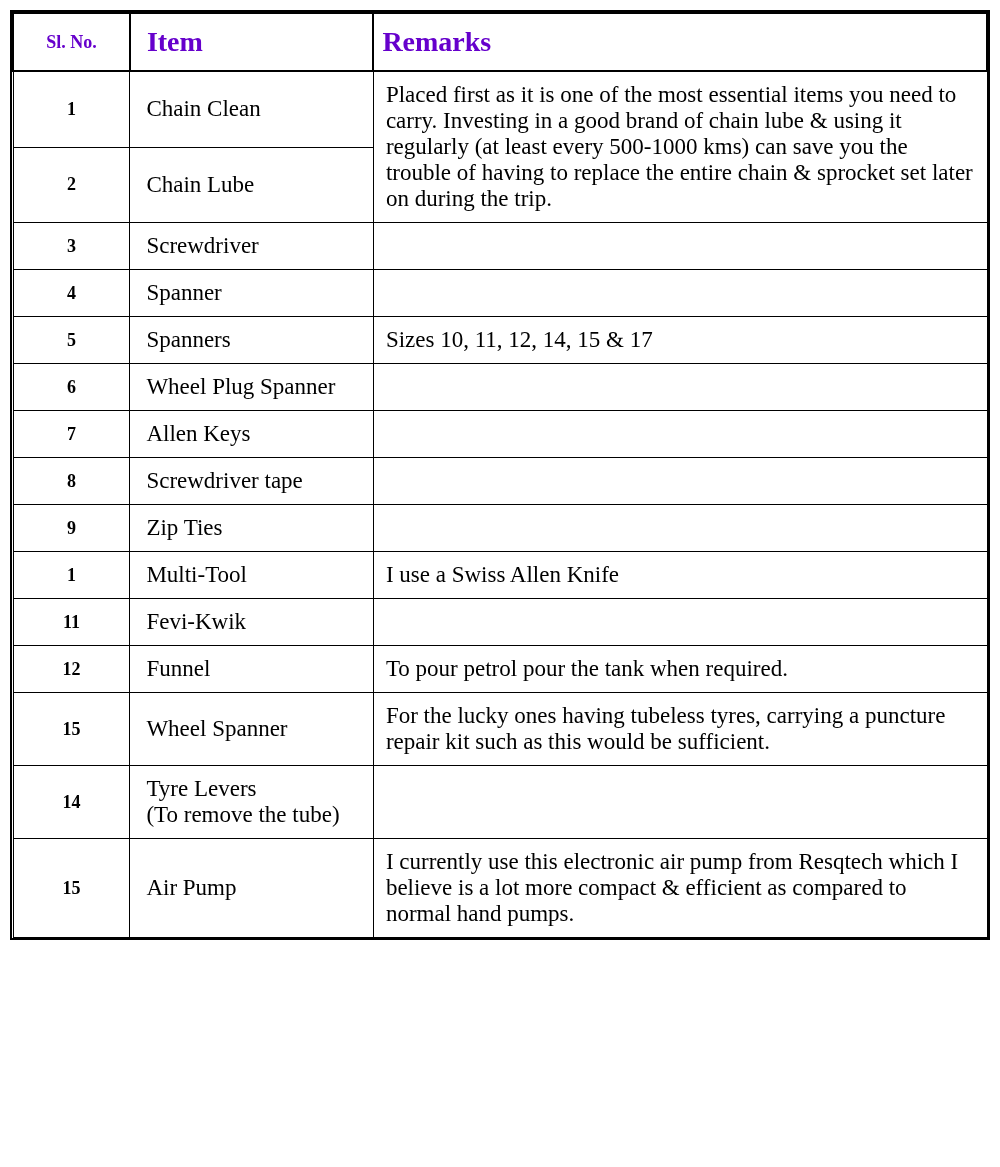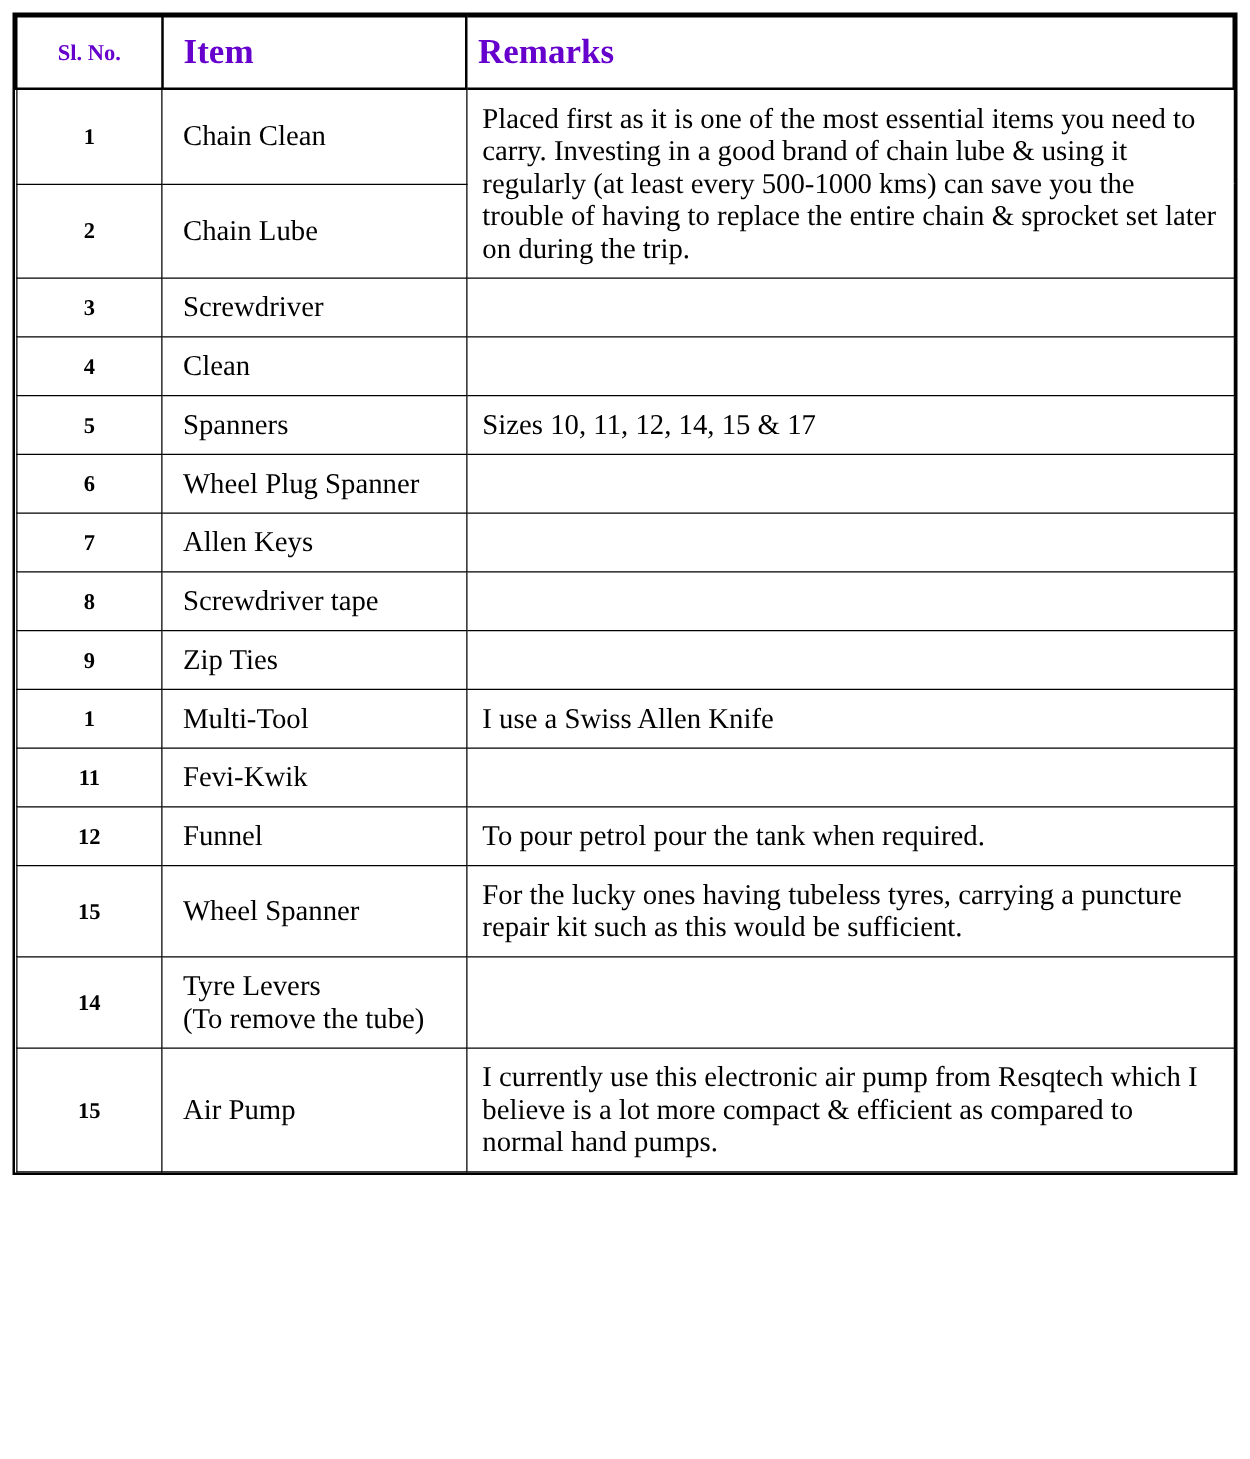--- a/index.html
+++ b/index.html
@@ -78,21 +78,21 @@
           <td class="col-slno">2</td>
           <td class="col-item">Chain Lube</td>
         </tr>
         <tr>
           <td class="col-slno">3</td>
           <td class="col-item">Screwdriver</td>
           <td class="col-remarks"></td>
         </tr>
         <tr>
           <td class="col-slno">4</td>
-          <td class="col-item">Clean</td>
+          <td class="col-item">Spanner</td>
           <td class="col-remarks"></td>
         </tr>
         <tr>
           <td class="col-slno">5</td>
           <td class="col-item">Spanners</td>
           <td class="col-remarks">Sizes 10, 11, 12, 14, 15 &amp; 17</td>
         </tr>
         <tr>
           <td class="col-slno">6</td>
           <td class="col-item">Wheel Plug Spanner</td>

